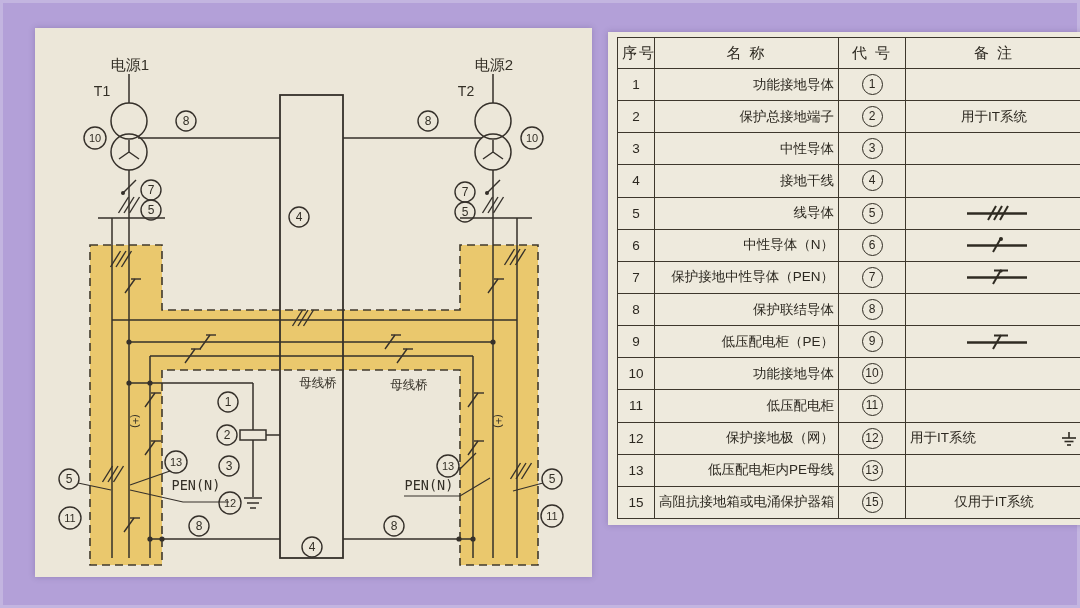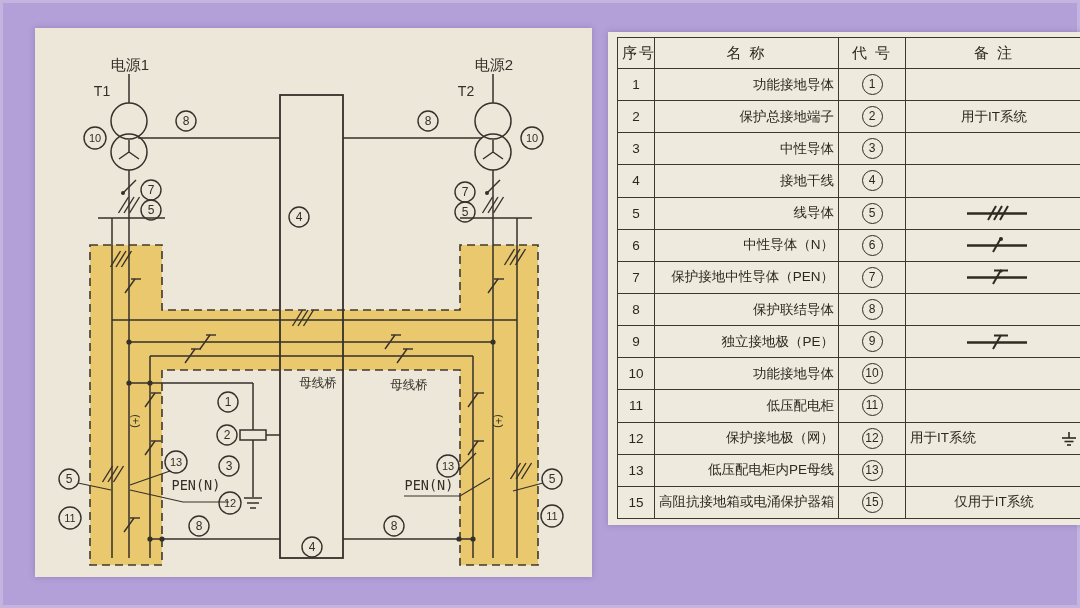--- a/index.html
+++ b/index.html
@@ -304,21 +304,21 @@
           <td class="name-cell">保护联结导体</td>
           <td class="code-cell"><span class="circ">8</span></td>
           <td class="remark-cell">
             <span class="remark-flex">
               <span></span>
             </span>
           </td>
         </tr>
         <tr>
           <td class="num-cell">9</td>
-          <td class="name-cell">独立接地极（PE）</td>
+          <td class="name-cell">低压配电柜（PE）</td>
           <td class="code-cell"><span class="circ">9</span></td>
           <td class="remark-cell">
             <span class="remark-flex">
               <span></span>
               <svg width="66" height="18" viewBox="0 0 66 18">
                 <g stroke="#2f2b22" stroke-width="2" fill="none">
                   <line x1="3" y1="9.5" x2="63" y2="9.5" stroke-width="2.6"></line>
                   <line x1="29" y1="16" x2="37" y2="2"></line>
                   <line x1="30" y1="2.5" x2="44" y2="2.5"></line>
                 </g>

